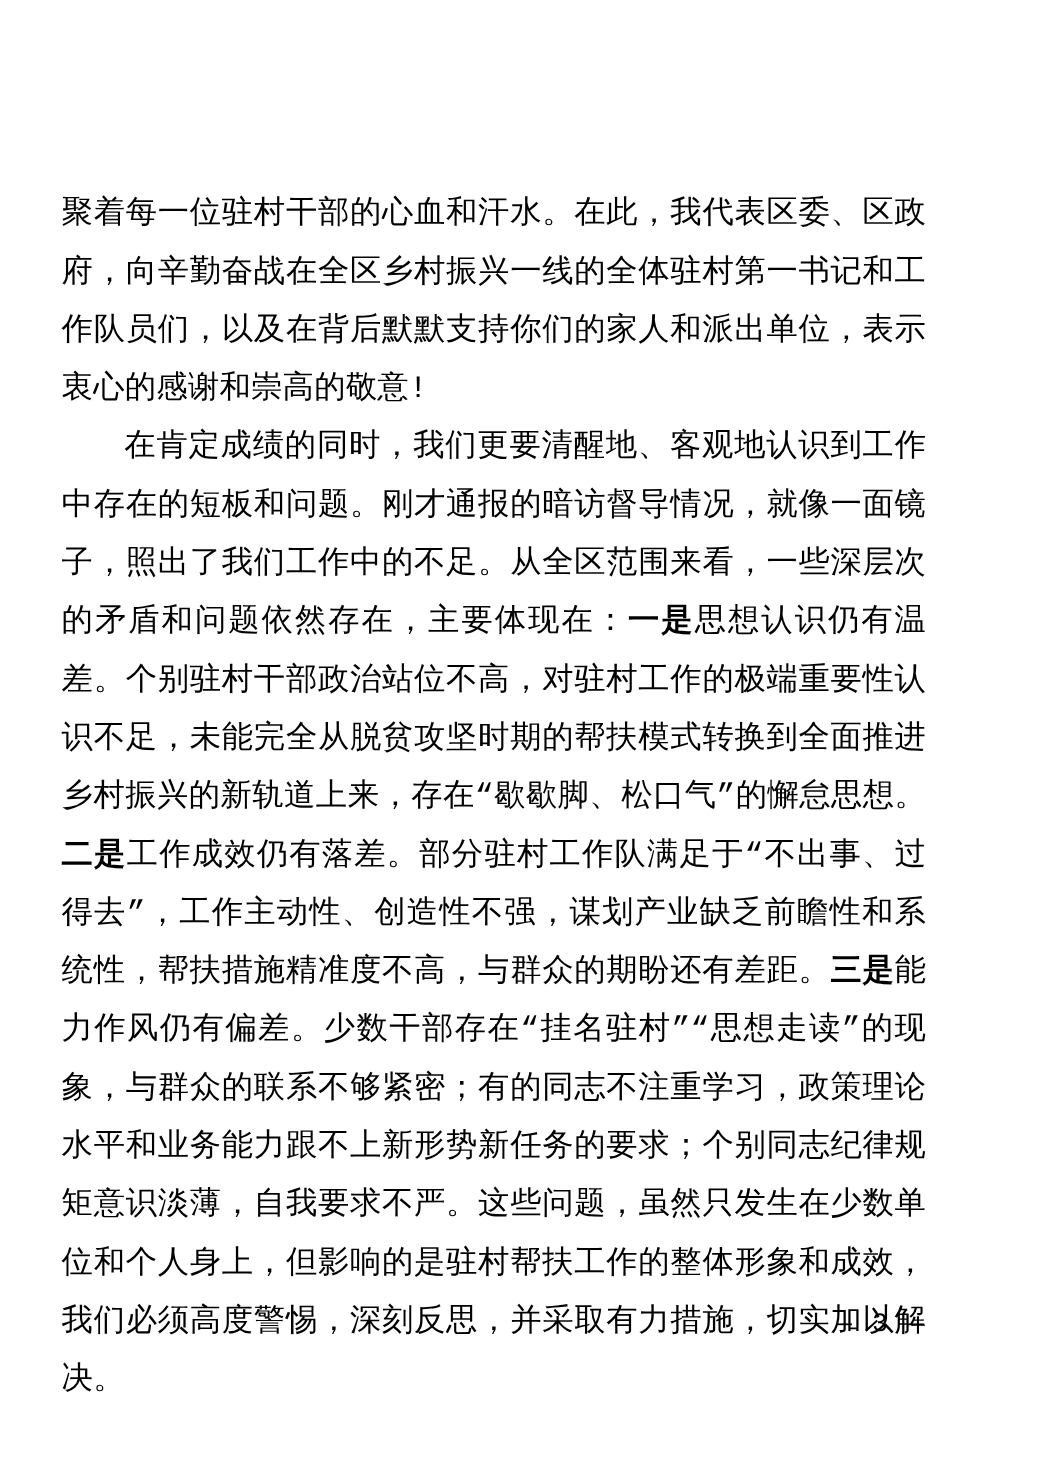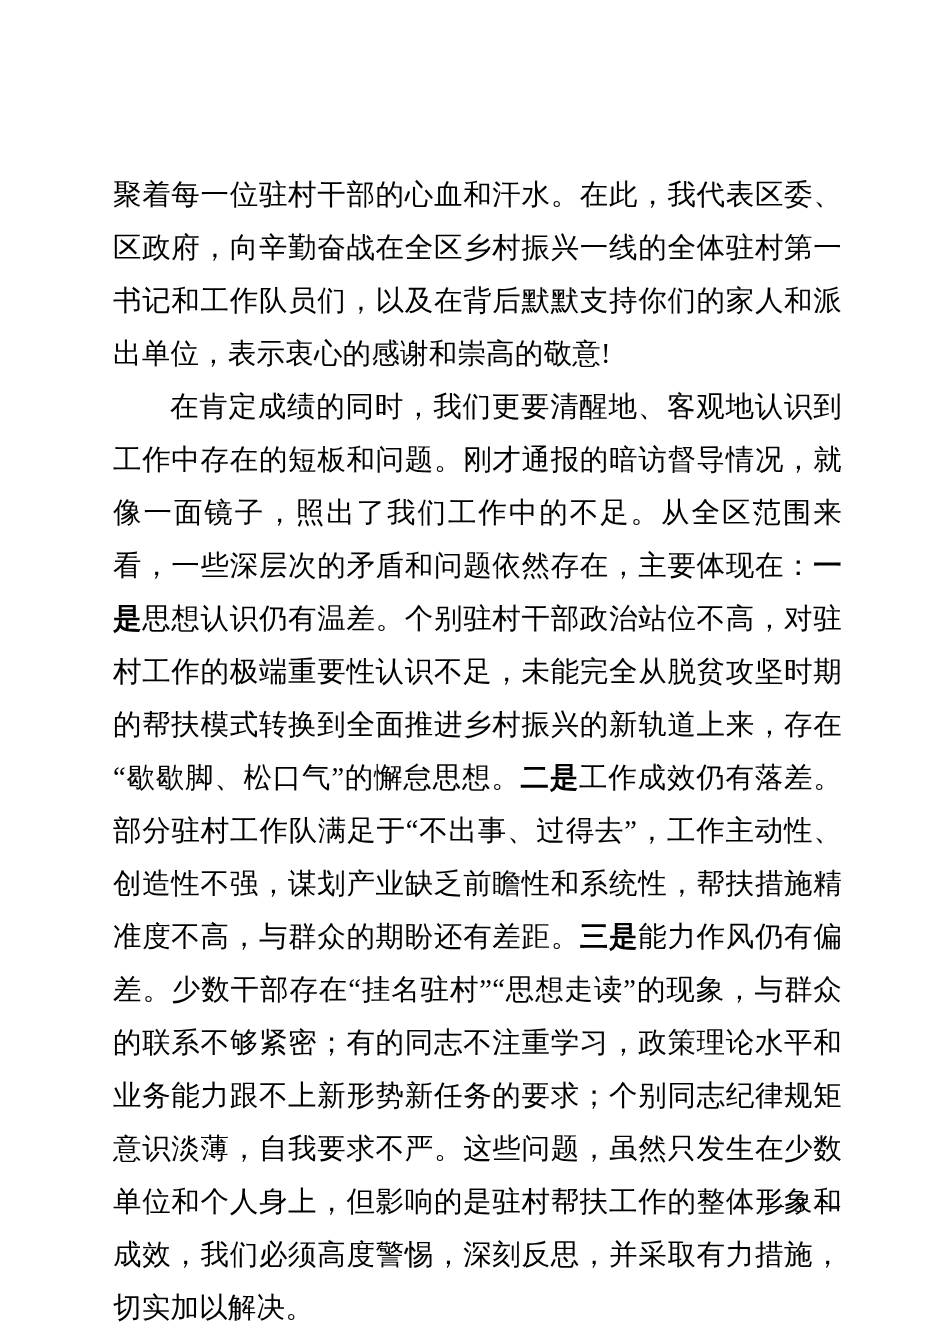--- a/index.html
+++ b/index.html
@@ -15,21 +15,22 @@
     color: #000000;
     overflow: hidden;
   }
   .page {
     position: absolute;
     left: 0;
     top: 0;
     width: 950px;
     height: 1296px;
     box-sizing: border-box;
-    padding: 168px 108px 0 113px;
+    padding: 168px 108px 0 56px;
+    font-family: Liberation Mono, monospace;
   }
   .doc-body {
     font-size: 28.5px;
     line-height: 53px;
     text-align: justify;
     text-justify: inter-ideograph;
     letter-spacing: 0.2px;
   }
   .para {
     margin: 0;

